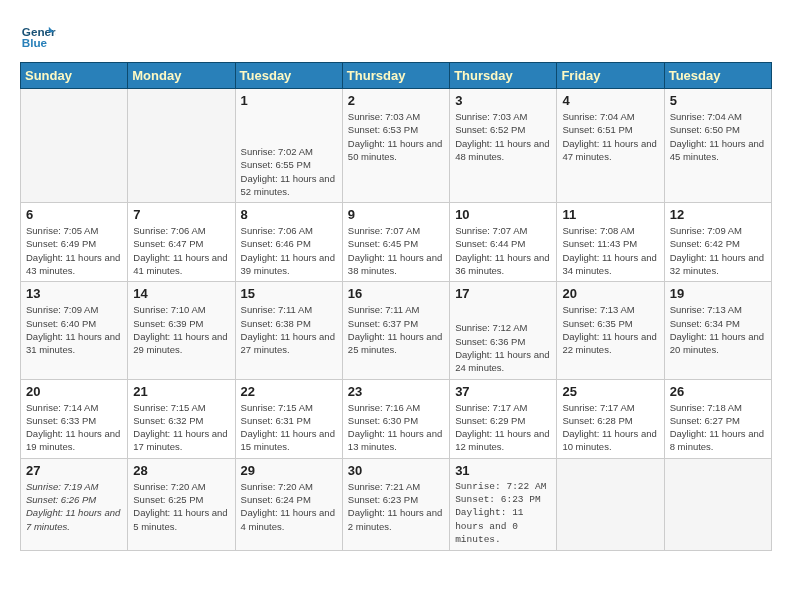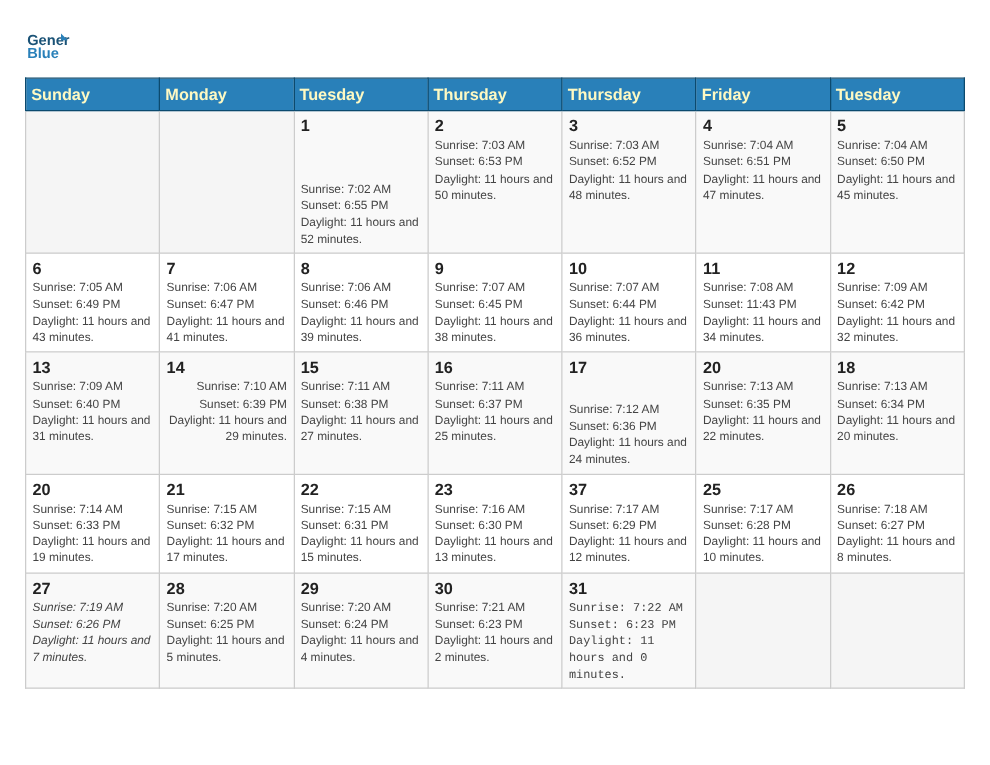--- a/index.html
+++ b/index.html
@@ -183,21 +183,21 @@
       </tr>
       <tr>
         <td>
           <span class="day-number">13</span>
           <div class="day-detail" style="white-space: pre-line;">Sunrise: 7:09 AM
 Sunset: 6:40 PM
 Daylight: 11 hours and 31 minutes.</div>
         </td>
         <td>
           <span class="day-number">14</span>
-          <div class="day-detail" style="white-space: pre-line; text-align: right;">Sunrise: 7:10 AM
+          <div class="day-detail" style="white-space: pre-line;">Sunrise: 7:10 AM
 Sunset: 6:39 PM
 Daylight: 11 hours and 29 minutes.</div>
         </td>
         <td>
           <span class="day-number">15</span>
           <div class="day-detail" style="white-space: pre-line;">Sunrise: 7:11 AM
 Sunset: 6:38 PM
 Daylight: 11 hours and 27 minutes.</div>
         </td>
         <td>
@@ -212,21 +212,21 @@
 Sunset: 6:36 PM
 Daylight: 11 hours and 24 minutes.</div>
         </td>
         <td>
           <span class="day-number">20</span>
           <div class="day-detail" style="white-space: pre-line;">Sunrise: 7:13 AM
 Sunset: 6:35 PM
 Daylight: 11 hours and 22 minutes.</div>
         </td>
         <td>
-          <span class="day-number">18</span>
+          <span class="day-number">19</span>
           <div class="day-detail" style="white-space: pre-line;">Sunrise: 7:13 AM
 Sunset: 6:34 PM
 Daylight: 11 hours and 20 minutes.</div>
         </td>
       </tr>
       <tr>
         <td>
           <span class="day-number">20</span>
           <div class="day-detail" style="white-space: pre-line;">Sunrise: 7:14 AM
 Sunset: 6:33 PM

